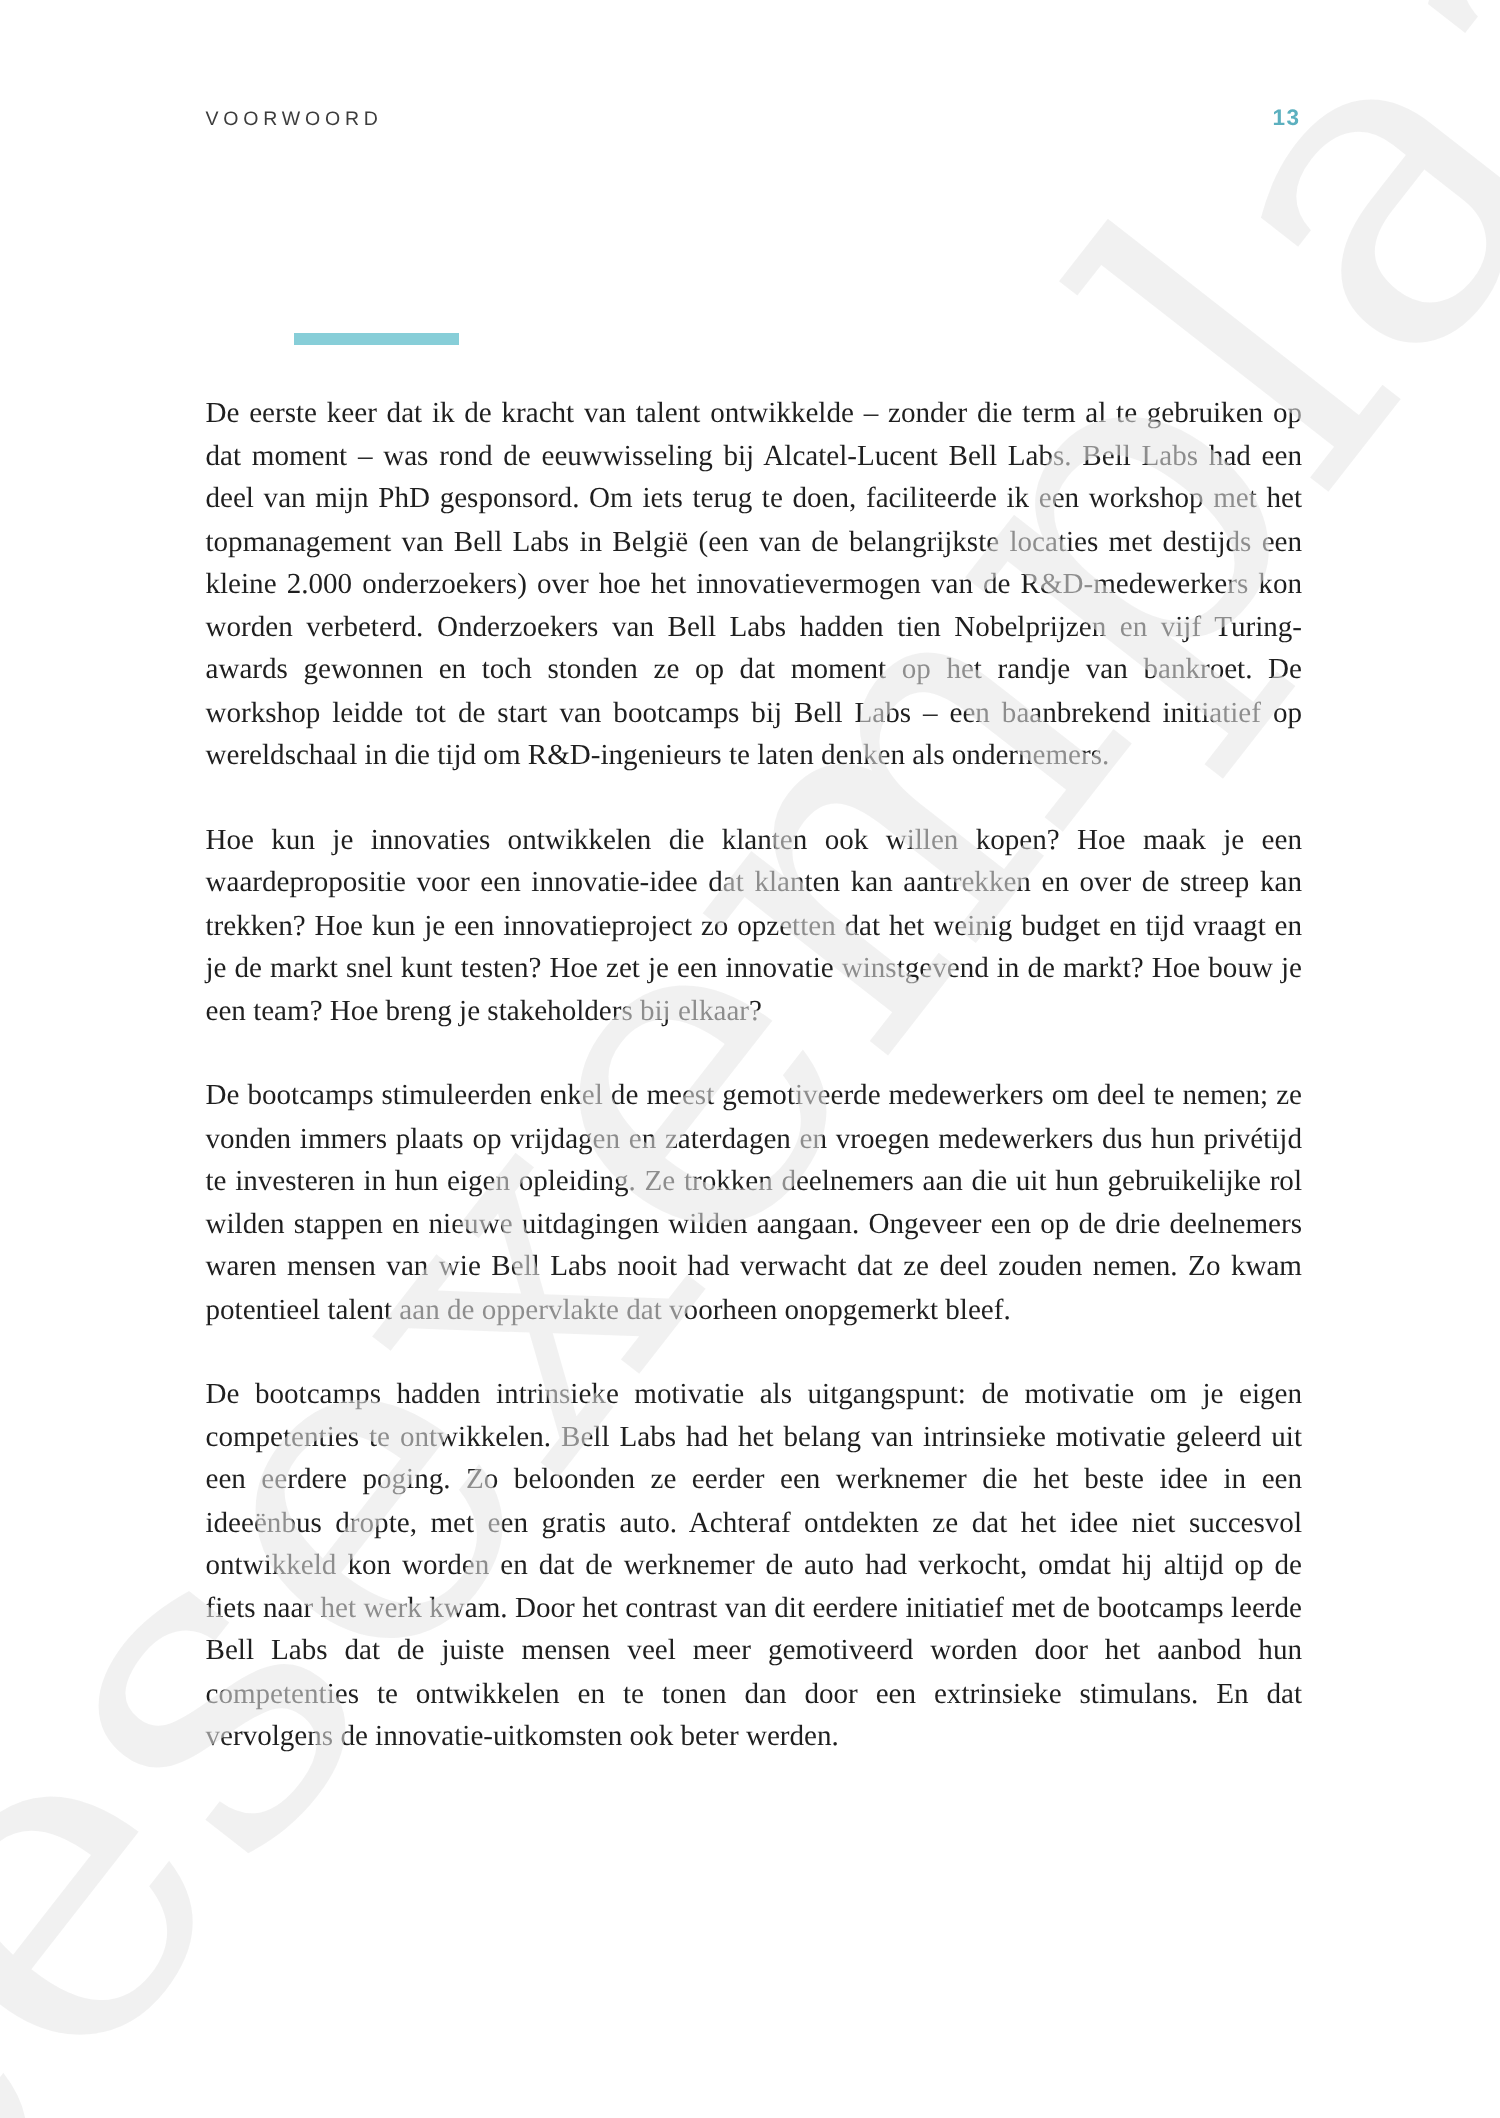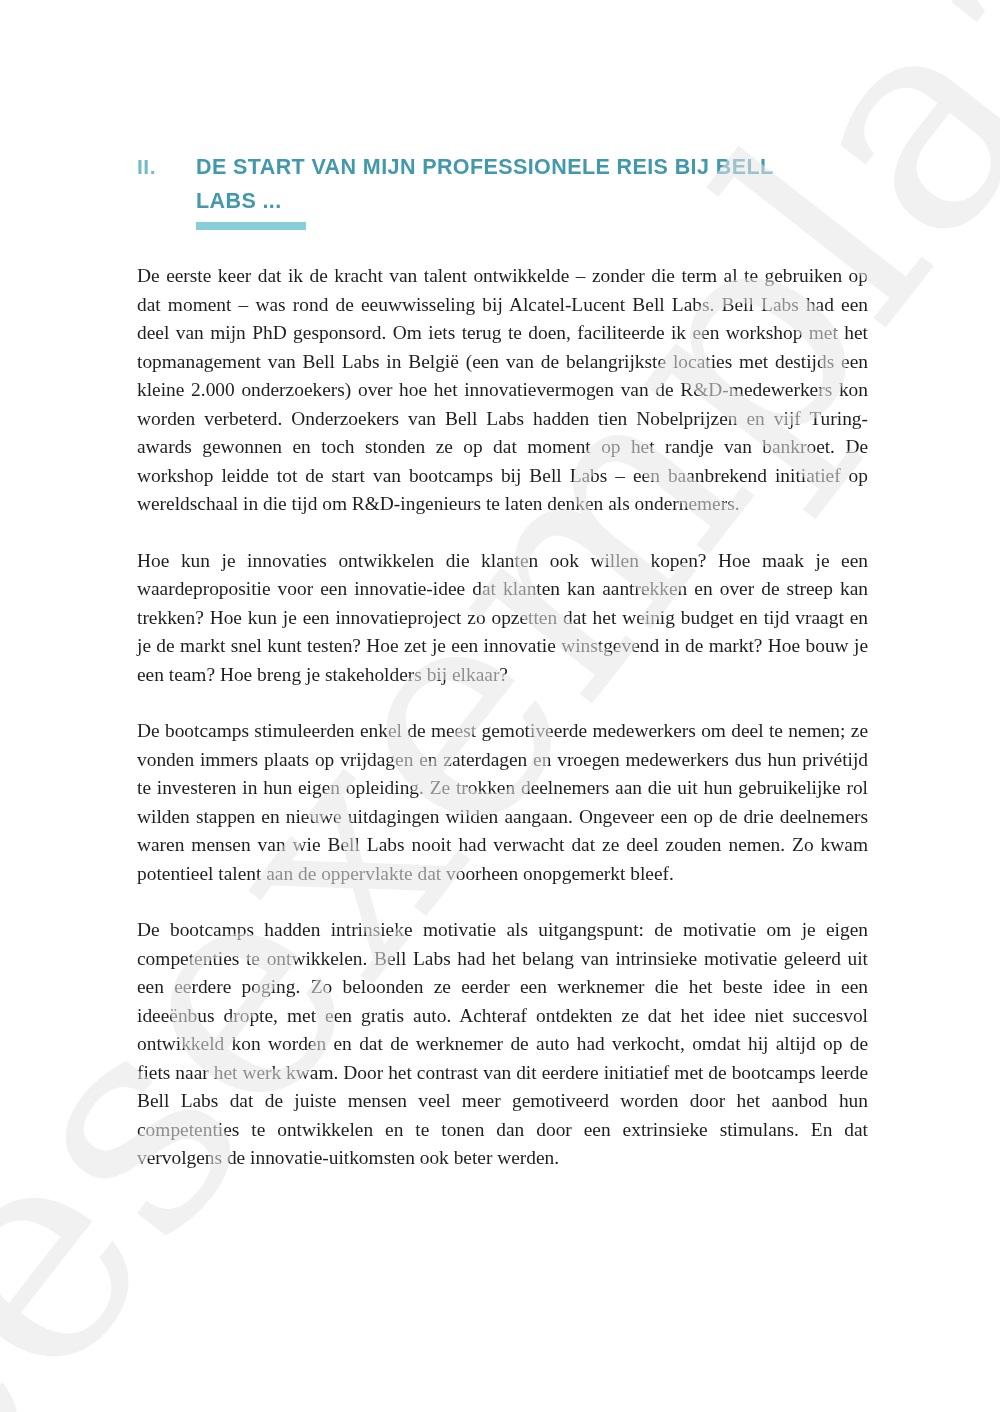--- a/index.html
+++ b/index.html
@@ -100,25 +100,25 @@
     opacity: 0.55;
     z-index: 5;
     pointer-events: none;
   }
 </style>
 </head>
 <body>
 
 <div class="page">
 
+  <div class="running-header">
+    <span class="running-title">VOORWOORD</span>
+    <span class="page-number">13</span>
+  </div>
 
-  <div class="heading">
-    <span class="heading-number">II.</span>
-    <h1 class="heading-title">DE START VAN MIJN PROFESSIONELE REIS BIJ BELL LABS ...</h1>
-  </div>
 
   <div class="accent-bar"></div>
 
   <div class="body-text">
     <p>De eerste keer dat ik de kracht van talent ontwikkelde – zonder die term al te gebruiken op dat moment – was rond de eeuwwisseling bij Alcatel-Lucent Bell Labs. Bell Labs had een deel van mijn PhD gesponsord. Om iets terug te doen, faciliteerde ik een workshop met het topmanagement van Bell Labs in België (een van de belangrijkste locaties met destijds een kleine 2.000 onderzoekers) over hoe het innovatievermogen van de R&amp;D-medewerkers kon worden verbeterd. Onderzoekers van Bell Labs hadden tien Nobelprijzen en vijf Turing-awards gewonnen en toch stonden ze op dat moment op het randje van bankroet. De workshop leidde tot de start van bootcamps bij Bell Labs – een baanbrekend initiatief op wereldschaal in die tijd om R&amp;D-ingenieurs te laten denken als ondernemers.</p>
     <p>Hoe kun je innovaties ontwikkelen die klanten ook willen kopen? Hoe maak je een waardepropositie voor een innovatie-idee dat klanten kan aantrekken en over de streep kan trekken? Hoe kun je een innovatieproject zo opzetten dat het weinig budget en tijd vraagt en je de markt snel kunt testen? Hoe zet je een innovatie winstgevend in de markt? Hoe bouw je een team? Hoe breng je stakeholders bij elkaar?</p>
     <p>De bootcamps stimuleerden enkel de meest gemotiveerde medewerkers om deel te nemen; ze vonden immers plaats op vrijdagen en zaterdagen en vroegen medewerkers dus hun privétijd te investeren in hun eigen opleiding. Ze trokken deelnemers aan die uit hun gebruikelijke rol wilden stappen en nieuwe uitdagingen wilden aangaan. Ongeveer een op de drie deelnemers waren mensen van wie Bell Labs nooit had verwacht dat ze deel zouden nemen. Zo kwam potentieel talent aan de oppervlakte dat voorheen onopgemerkt bleef.</p>
     <p>De bootcamps hadden intrinsieke motivatie als uitgangspunt: de motivatie om je eigen competenties te ontwikkelen. Bell Labs had het belang van intrinsieke motivatie geleerd uit een eerdere poging. Zo beloonden ze eerder een werknemer die het beste idee in een ideeënbus dropte, met een gratis auto. Achteraf ontdekten ze dat het idee niet succesvol ontwikkeld kon worden en dat de werknemer de auto had verkocht, omdat hij altijd op de fiets naar het werk kwam. Door het contrast van dit eerdere initiatief met de bootcamps leerde Bell Labs dat de juiste mensen veel meer gemotiveerd worden door het aanbod hun competenties te ontwikkelen en te tonen dan door een extrinsieke stimulans. En dat vervolgens de innovatie-uitkomsten ook beter werden.</p>
   </div>
 

